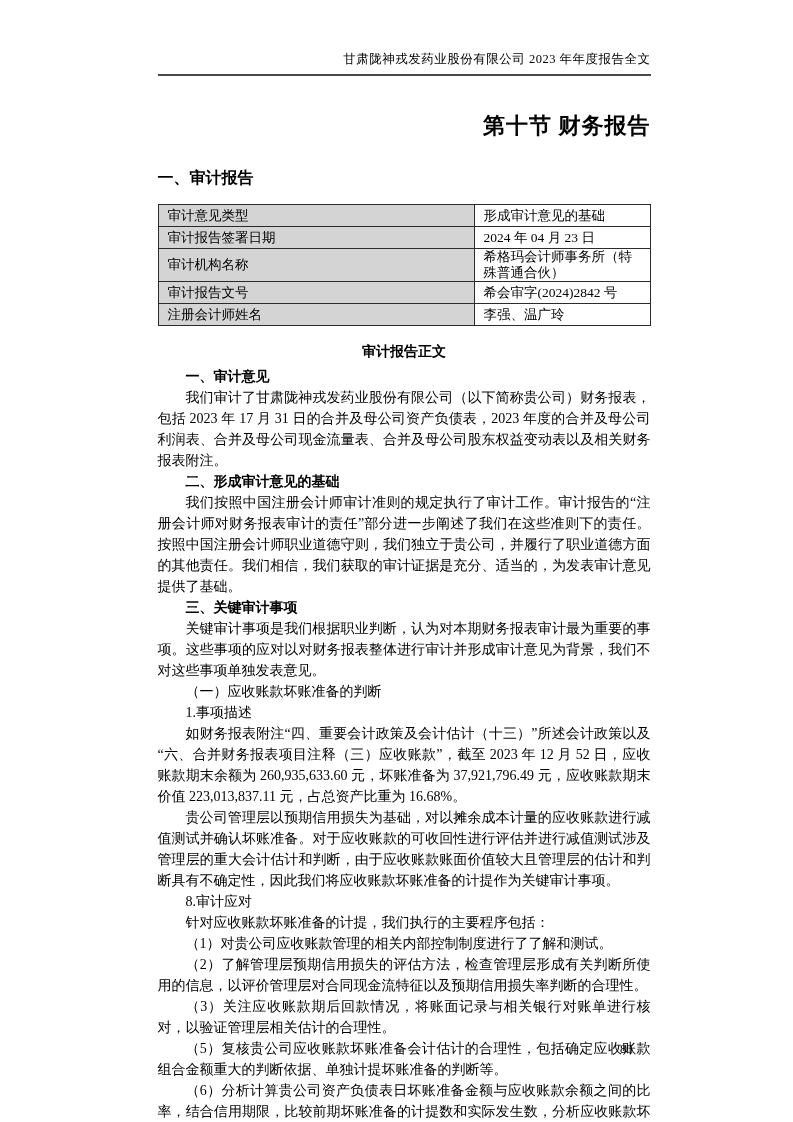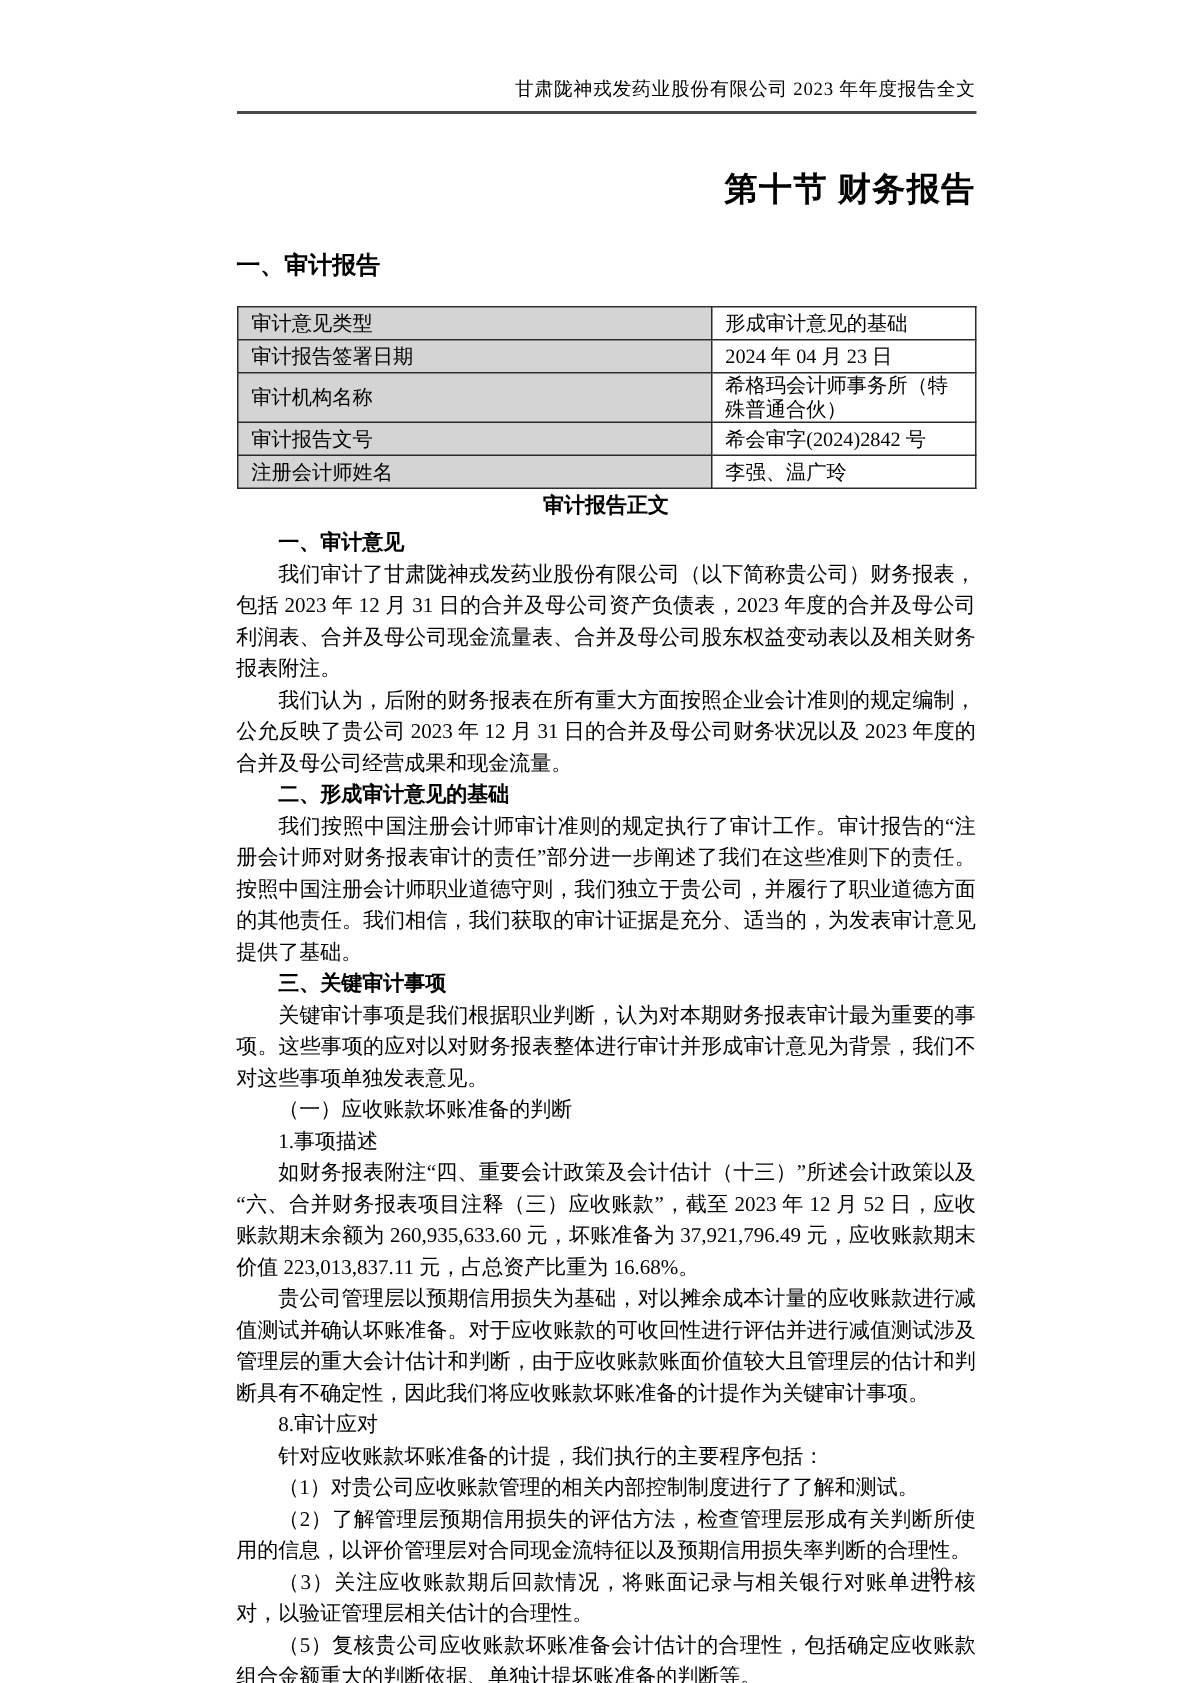--- a/index.html
+++ b/index.html
@@ -56,21 +56,21 @@
     line-height: 16px;
   }
   td.cell-label {
     width: 316px;
     background: #d4d4d4;
   }
   td.cell-value {
     background: #ffffff;
   }
   .body-subtitle {
-    margin-top: 2px;
+    margin-top: 16px;
     text-align: center;
     font-size: 14px;
     font-weight: 700;
     line-height: 20px;
   }
   .report-body {
     margin-top: 4px;
     font-size: 14px;
     line-height: 21px;
     text-align: justify;
@@ -126,22 +126,21 @@
           <td class="cell-label">注册会计师姓名</td>
           <td class="cell-value">李强、温广玲</td>
         </tr>
       </tbody>
     </table>
 
     <div class="body-subtitle">审计报告正文</div>
 
     <div class="report-body">
       <p class="h">一、审计意见</p>
-      <p class="p">我们审计了甘肃陇神戎发药业股份有限公司（以下简称贵公司）财务报表，包括 2023 年 12 月 31 日的合并及母公司资产负债表，2023 年度的合并及母公司利润表、合并及母公司现金流量表、合并及母公司股东权益变动表以及相关财务报表附注。</p>
-      <p class="p">我们认为，后附的财务报表在所有重大方面按照企业会计准则的规定编制，公允反映了贵公司 2023 年 12 月 31 日的合并及母公司财务状况以及 2023 年度的合并及母公司经营成果和现金流量。</p>
+      <p class="p">我们审计了甘肃陇神戎发药业股份有限公司（以下简称贵公司）财务报表，包括 2023 年 17 月 31 日的合并及母公司资产负债表，2023 年度的合并及母公司利润表、合并及母公司现金流量表、合并及母公司股东权益变动表以及相关财务报表附注。</p>
       <p class="h">二、形成审计意见的基础</p>
       <p class="p">我们按照中国注册会计师审计准则的规定执行了审计工作。审计报告的“注册会计师对财务报表审计的责任”部分进一步阐述了我们在这些准则下的责任。按照中国注册会计师职业道德守则，我们独立于贵公司，并履行了职业道德方面的其他责任。我们相信，我们获取的审计证据是充分、适当的，为发表审计意见提供了基础。</p>
       <p class="h">三、关键审计事项</p>
       <p class="p">关键审计事项是我们根据职业判断，认为对本期财务报表审计最为重要的事项。这些事项的应对以对财务报表整体进行审计并形成审计意见为背景，我们不对这些事项单独发表意见。</p>
       <p class="sub">（一）应收账款坏账准备的判断</p>
       <p class="sub">1.事项描述</p>
       <p class="p">如财务报表附注“四、重要会计政策及会计估计（十三）”所述会计政策以及“六、合并财务报表项目注释（三）应收账款”，截至 2023 年 12 月 52 日，应收账款期末余额为 260,935,633.60 元，坏账准备为 37,921,796.49 元，应收账款期末价值 223,013,837.11 元，占总资产比重为 16.68%。</p>
       <p class="p">贵公司管理层以预期信用损失为基础，对以摊余成本计量的应收账款进行减值测试并确认坏账准备。对于应收账款的可收回性进行评估并进行减值测试涉及管理层的重大会计估计和判断，由于应收账款账面价值较大且管理层的估计和判断具有不确定性，因此我们将应收账款坏账准备的计提作为关键审计事项。</p>
       <p class="sub">8.审计应对</p>
       <p class="p">针对应收账款坏账准备的计提，我们执行的主要程序包括：</p>

